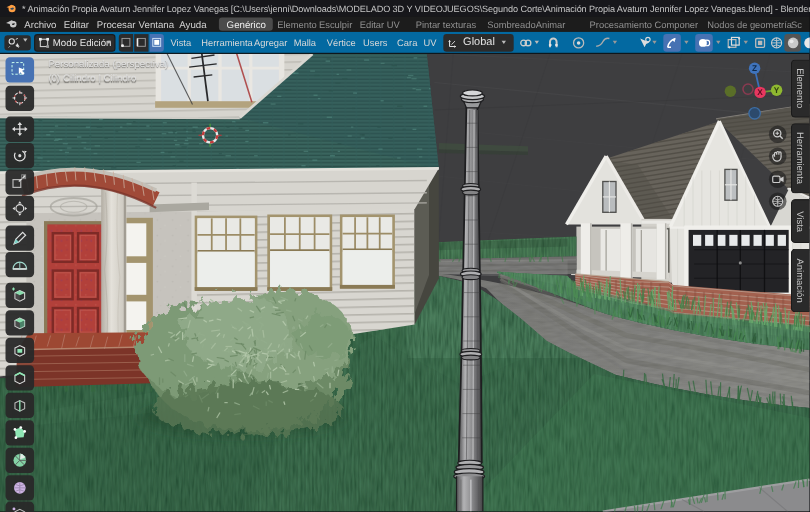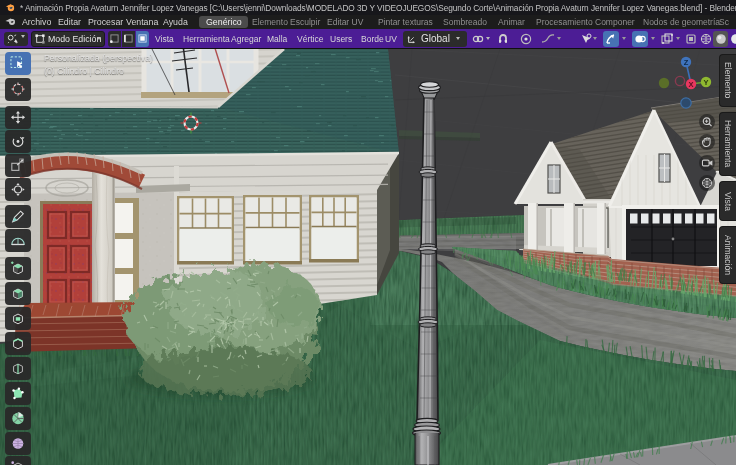--- a/index.html
+++ b/index.html
@@ -1323,27 +1323,27 @@
       <div style="position:absolute;left:88px;top:0;height:100%;display:flex;align-items:center;color:#d2d2d2;font-size:8.8px">Procesar</div>
       <div style="position:absolute;left:126px;top:0;height:100%;display:flex;align-items:center;color:#d2d2d2;font-size:8.8px">Ventana</div>
       <div style="position:absolute;left:163px;top:0;height:100%;display:flex;align-items:center;color:#d2d2d2;font-size:8.8px">Ayuda</div>
       <div class="abs" style="left:199px;top:1px;width:49px;height:12px;background:#4b4b4b;border-radius:3px"></div>
       <div style="position:absolute;left:206px;top:0;height:100%;display:flex;align-items:center;color:#f0f0f0;font-size:8.8px">Genérico</div>
       <div style="position:absolute;left:252px;top:0;height:100%;display:flex;align-items:center;color:#909090;font-size:8.5px">Elemento</div>
       <div style="position:absolute;left:290px;top:0;height:100%;display:flex;align-items:center;color:#909090;font-size:8.5px">Esculpir</div>
       <div style="position:absolute;left:327px;top:0;height:100%;display:flex;align-items:center;color:#909090;font-size:8.5px">Editar UV</div>
       <div style="position:absolute;left:378px;top:0;height:100%;display:flex;align-items:center;color:#909090;font-size:8.5px">Pintar texturas</div>
       <div style="position:absolute;left:443px;top:0;height:100%;display:flex;align-items:center;color:#909090;font-size:8.5px">Sombreado</div>
-      <div style="position:absolute;left:498px;top:0;height:100%;display:flex;align-items:center;color:#909090;font-size:8.5px">Animar</div>
+      <div style="position:absolute;left:487px;top:0;height:100%;display:flex;align-items:center;color:#909090;font-size:8.5px">Animar</div>
       <div style="position:absolute;left:536px;top:0;height:100%;display:flex;align-items:center;color:#909090;font-size:8.5px">Procesamiento</div>
       <div style="position:absolute;left:595px;top:0;height:100%;display:flex;align-items:center;color:#909090;font-size:8.5px">Componer</div>
       <div style="position:absolute;left:643px;top:0;height:100%;display:flex;align-items:center;color:#909090;font-size:8.5px">Nodos de geometría</div>
       <div style="position:absolute;left:719px;top:0;height:100%;display:flex;align-items:center;color:#909090;font-size:8.5px">Sc</div>
     </div>
-    <div class="abs" style="left:0;top:29px;width:736px;height:20px;background:#4c1d95;border-bottom:1px solid #101010">
+    <div class="abs" style="left:0;top:29px;width:736px;height:20px;background:#0369a1;border-bottom:1px solid #101010">
       <div class="abs" style="left:4px;top:3px;width:24px;height:14px;background:#2b2b2b;border-radius:3px"></div>
       <svg class="abs" style="left:7px;top:5px" width="11" height="10" viewBox="0 0 12 11">
         <circle cx="4" cy="4" r="2.6" fill="none" stroke="#ddd" stroke-width="1.1"></circle>
         <path d="M8,2 L10,1 M8,8 L11,10 M2,9 L1,10" stroke="#ddd" stroke-width="1"></path>
         <path d="M9.5,5.5 l2.5,4 l-4,-1 z" fill="#ddd"></path>
       </svg>
       <div class="abs" style="left:21px;top:6px;width:0;height:0;border-left:2.6px solid transparent;border-right:2.6px solid transparent;border-top:3.4px solid #bbb"></div>
       <div class="abs" style="left:31px;top:2px;width:74px;height:16px;background:#2c2c2c;border-radius:3px;border:1px solid #1a1a1a"></div>
       <svg class="abs" style="left:35px;top:5px" width="10" height="10" viewBox="0 0 12 12">
         <rect x="2" y="2" width="8" height="8" fill="none" stroke="#cfcfcf" stroke-width="1.2"></rect>
@@ -1367,21 +1367,21 @@
       <svg class="abs" style="left:138px;top:5px" width="9" height="9" viewBox="0 0 10 10">
         <rect x="1" y="1" width="8" height="8" fill="none" stroke="#cfe0f5" stroke-width="1"></rect>
         <rect x="2.5" y="2.5" width="5" height="5" fill="#fff"></rect>
       </svg>
       <div style="position:absolute;left:155px;top:0;height:100%;display:flex;align-items:center;color:#d8d8d8;font-size:8.5px">Vista</div>
       <div style="position:absolute;left:183px;top:0;height:100%;display:flex;align-items:center;color:#d8d8d8;font-size:8.5px">Herramienta</div>
       <div style="position:absolute;left:231px;top:0;height:100%;display:flex;align-items:center;color:#d8d8d8;font-size:8.5px">Agregar</div>
       <div style="position:absolute;left:267px;top:0;height:100%;display:flex;align-items:center;color:#d8d8d8;font-size:8.5px">Malla</div>
       <div style="position:absolute;left:297px;top:0;height:100%;display:flex;align-items:center;color:#d8d8d8;font-size:8.5px">Vértice</div>
       <div style="position:absolute;left:330px;top:0;height:100%;display:flex;align-items:center;color:#d8d8d8;font-size:8.5px">Users</div>
-      <div style="position:absolute;left:361px;top:0;height:100%;display:flex;align-items:center;color:#d8d8d8;font-size:8.5px">Borde</div>
+      <div style="position:absolute;left:361px;top:0;height:100%;display:flex;align-items:center;color:#d8d8d8;font-size:8.5px">Cara</div>
       <div style="position:absolute;left:385px;top:0;height:100%;display:flex;align-items:center;color:#d8d8d8;font-size:8.5px">UV</div>
       <div class="abs" style="left:403px;top:2px;width:64px;height:16px;background:#2b2b2b;border-radius:3px"></div>
       <svg class="abs" style="left:407px;top:5px" width="10" height="10" viewBox="0 0 12 12">
         <path d="M2,10 L2,3 M2,10 L9,10" stroke="#ddd" stroke-width="1.2"></path>
         <path d="M2,3 l-1.5,2 h3 z M9,10 l-2,-1.5 v3 z" fill="#ddd"></path>
         <path d="M4,8 L8,4" stroke="#ddd" stroke-width="1"></path>
       </svg>
       <div style="position:absolute;left:421px;top:0;height:100%;display:flex;align-items:center;color:#e2e2e2;font-size:10px">Global</div>
       <div class="abs" style="left:456px;top:8px;width:0;height:0;border-left:2.6px solid transparent;border-right:2.6px solid transparent;border-top:3.4px solid #bbb"></div>
       <svg class="abs" style="left:472px;top:4px" width="12" height="12" viewBox="0 0 12 12">

